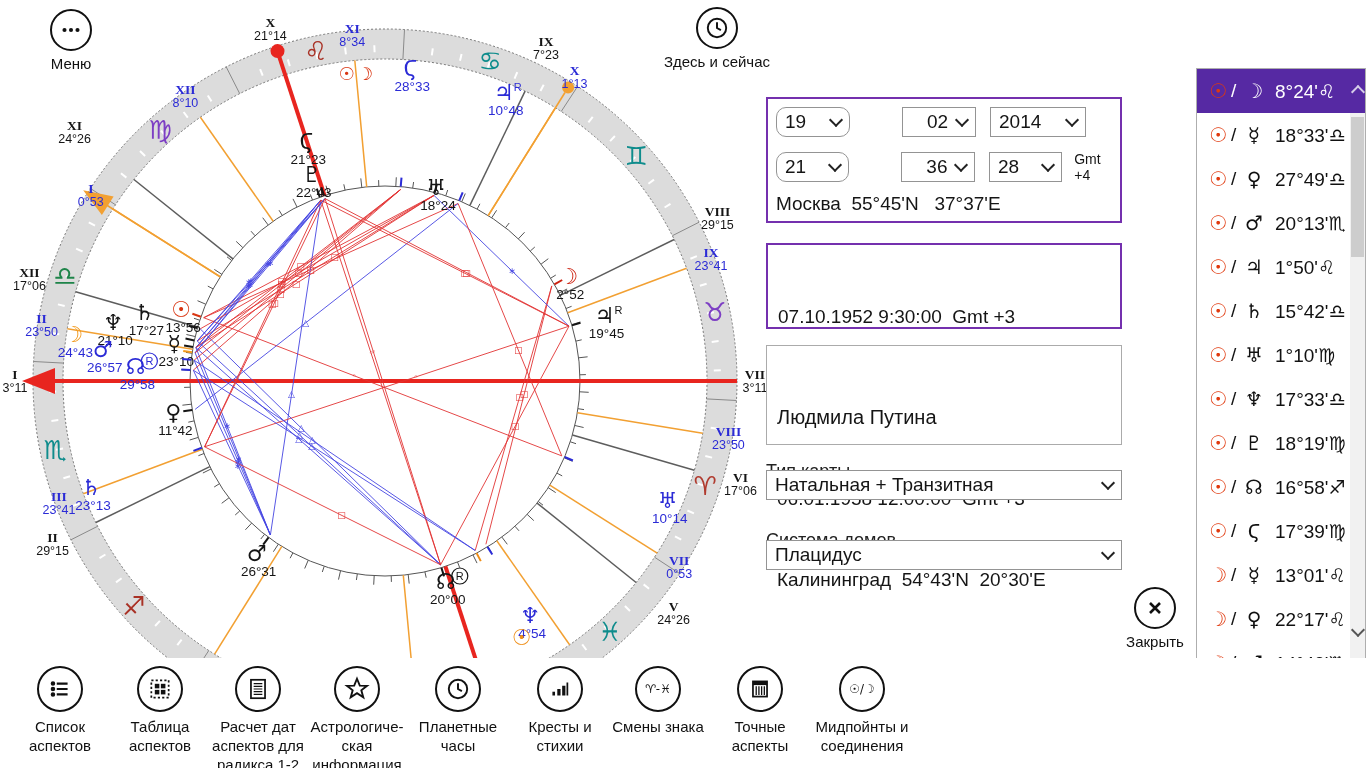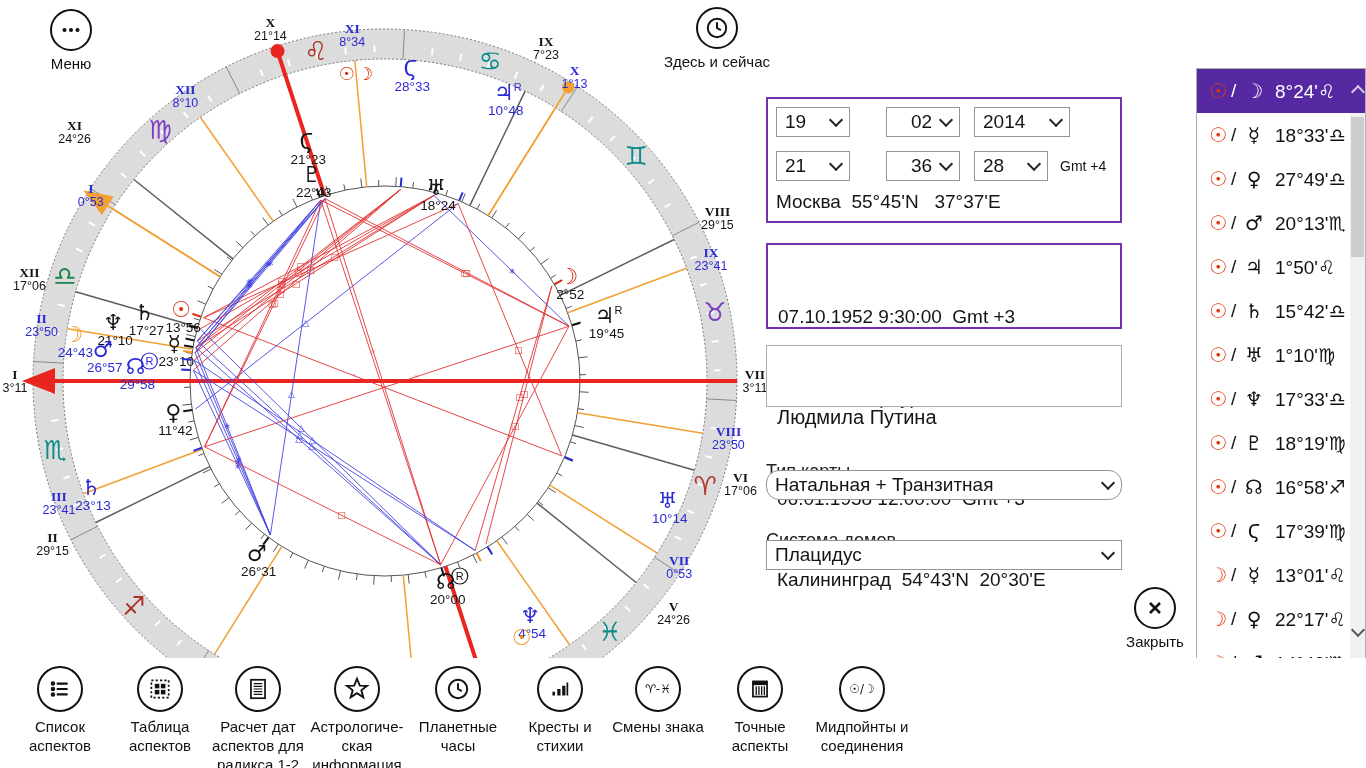--- a/index.html
+++ b/index.html
@@ -25,37 +25,37 @@
   
   #right-col{position:absolute;left:766px;top:0;width:356px;z-index:10;}
   .panel{position:absolute;left:0;right:0;background:#fff;box-sizing:border-box;}
   #date-panel{top:97px;height:126px;border:2px solid #7430ae;padding:8px 0 0 8px;}
   .dt-row{display:flex;align-items:center;margin-top:0;}
   .dt-row.second{margin-top:14px;}
   .select{height:30px;border:1px solid #949494;background:#fff;display:flex;align-items:center;
     justify-content:space-between;padding:0 8px;font-size:19px;box-sizing:border-box;}
   .sel-sm{width:74px;}
   .sel-yr{width:96px;}
-  .mr38{margin-right:36px;}
+  .mr38{margin-right:52px;border-radius:10px;}
   .mr14{margin-right:14px;padding-left:24px;}
   .chev{display:inline-block;width:8px;height:8px;border-right:2px solid #222;
     border-bottom:2px solid #222;transform:rotate(45deg);margin-top:-4px;flex:0 0 auto;}
   .gmt{margin-left:12px;font-size:14px;}
   .loc-line{margin-top:10px;font-size:19px;white-space:pre;}
 
   .person-box{padding:4px 10px;line-height:27px;font-size:19px;white-space:pre;}
   #person1{top:243px;height:86px;border:2px solid #7430ae;}
-  #person2{top:345px;height:62px;border:1px solid #ababab;}
+  #person2{top:345px;height:100px;border:1px solid #ababab;}
   .p-name{font-size:20px;}
 
   .field-label{position:absolute;left:0;font-size:18px;color:#222;margin-top:13px;}
   #type-label{top:448px;}
   #sys-label{top:517px;}
   .big-select{position:absolute;left:0;right:0;height:30px;}
-  #type-select{top:470px;border-radius:13px;}
+  #type-select{top:470px;}
   #sys-select{top:540px;}
 
   
   #midpoint-panel{position:absolute;left:1196px;top:68px;width:170px;height:594px;
     background:#fff;border:1px solid #aeaeae;box-sizing:border-box;overflow:hidden;z-index:10;}
   .mp-row{height:44px;display:flex;align-items:center;padding-left:12px;box-sizing:border-box;}
   .mp-g1{font-family:"DejaVu Sans",sans-serif;font-size:20px;color:#e0390e;width:22px;}
   .mp-slash{font-size:19px;color:#111;width:8px;}
   .mp-g2{font-family:"DejaVu Sans",sans-serif;font-size:20px;color:#111;width:30px;text-align:center;}
   .mp-val{font-size:19px;color:#111;margin-left:6px;font-family:"Liberation Sans","DejaVu Sans",sans-serif;}

